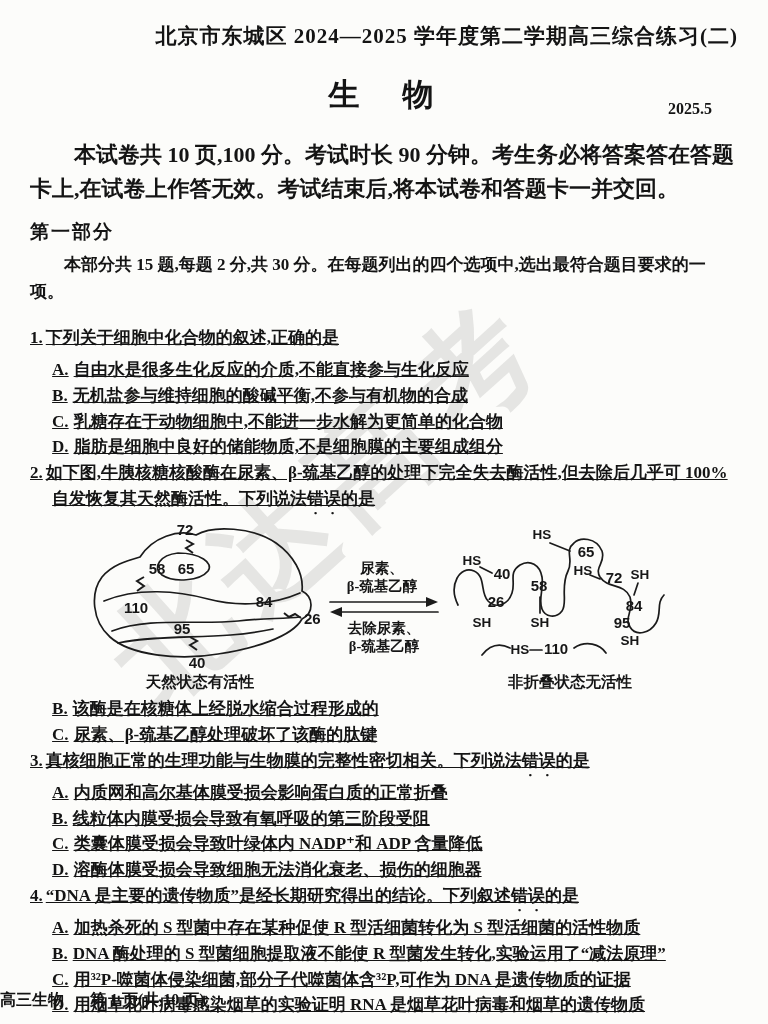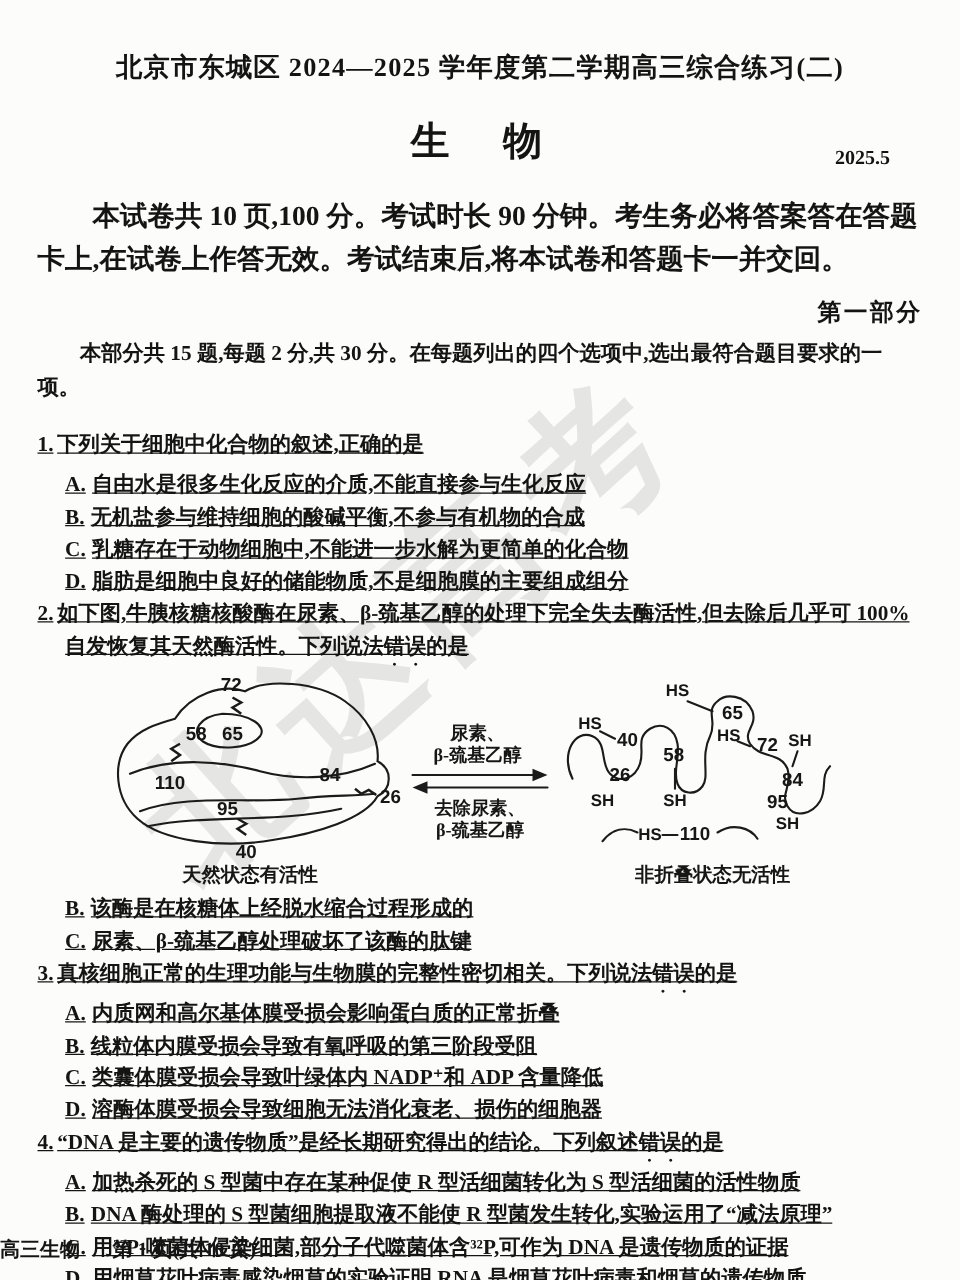--- a/index.html
+++ b/index.html
@@ -9,26 +9,26 @@
     font-family:"Liberation Serif","DejaVu Serif",serif; font-weight:700;
   }
   .watermark {
     position:absolute; z-index:0; left:130px; top:600px;
     font-size:118px; letter-spacing:16px; white-space:nowrap;
     color:rgba(110,110,110,0.16);
     transform:rotate(-42deg); transform-origin:0 50%;
     pointer-events:none; user-select:none;
   }
   .content { position:relative; z-index:1; padding:22px 30px 0 30px; }
-  .hdr-title { font-size:21px; text-align:center; margin:18px 0 0 0; letter-spacing:1px; }
+  .hdr-title { font-size:21px; text-align:right; margin:0 0 0 0; letter-spacing:1px; }
   .title-row { position:relative; text-align:center; margin-top:24px; height:46px; }
   .subject { font-size:31px; letter-spacing:6px; }
   .date { position:absolute; right:26px; bottom:2px; font-size:16px; }
   .instructions { margin-top:18px; font-size:22px; line-height:1.55; text-indent:2em; }
-  .part-title { text-align:right; font-size:19px; margin:13px 0 7px 0; letter-spacing:2px; }
+  .part-title { text-align:left; font-size:19px; margin:13px 0 7px 0; letter-spacing:2px; }
   .part-intro { font-size:17px; line-height:1.55; text-indent:2em; margin-bottom:20px; }
   .question { font-size:17px; line-height:1.52;text-decoration:underline; }
   .q-stem { padding-left:1.3em; text-indent:-1.3em; }
   .q-num { margin-right:3px; }
   .q-option { padding-left:1.3em; }
   .opt-label { margin-right:5px; }
   .emph {
     -webkit-text-emphasis:filled dot; text-emphasis:filled dot;
     -webkit-text-emphasis-position:under right; text-emphasis-position:under right;margin-top:47px;
   }

